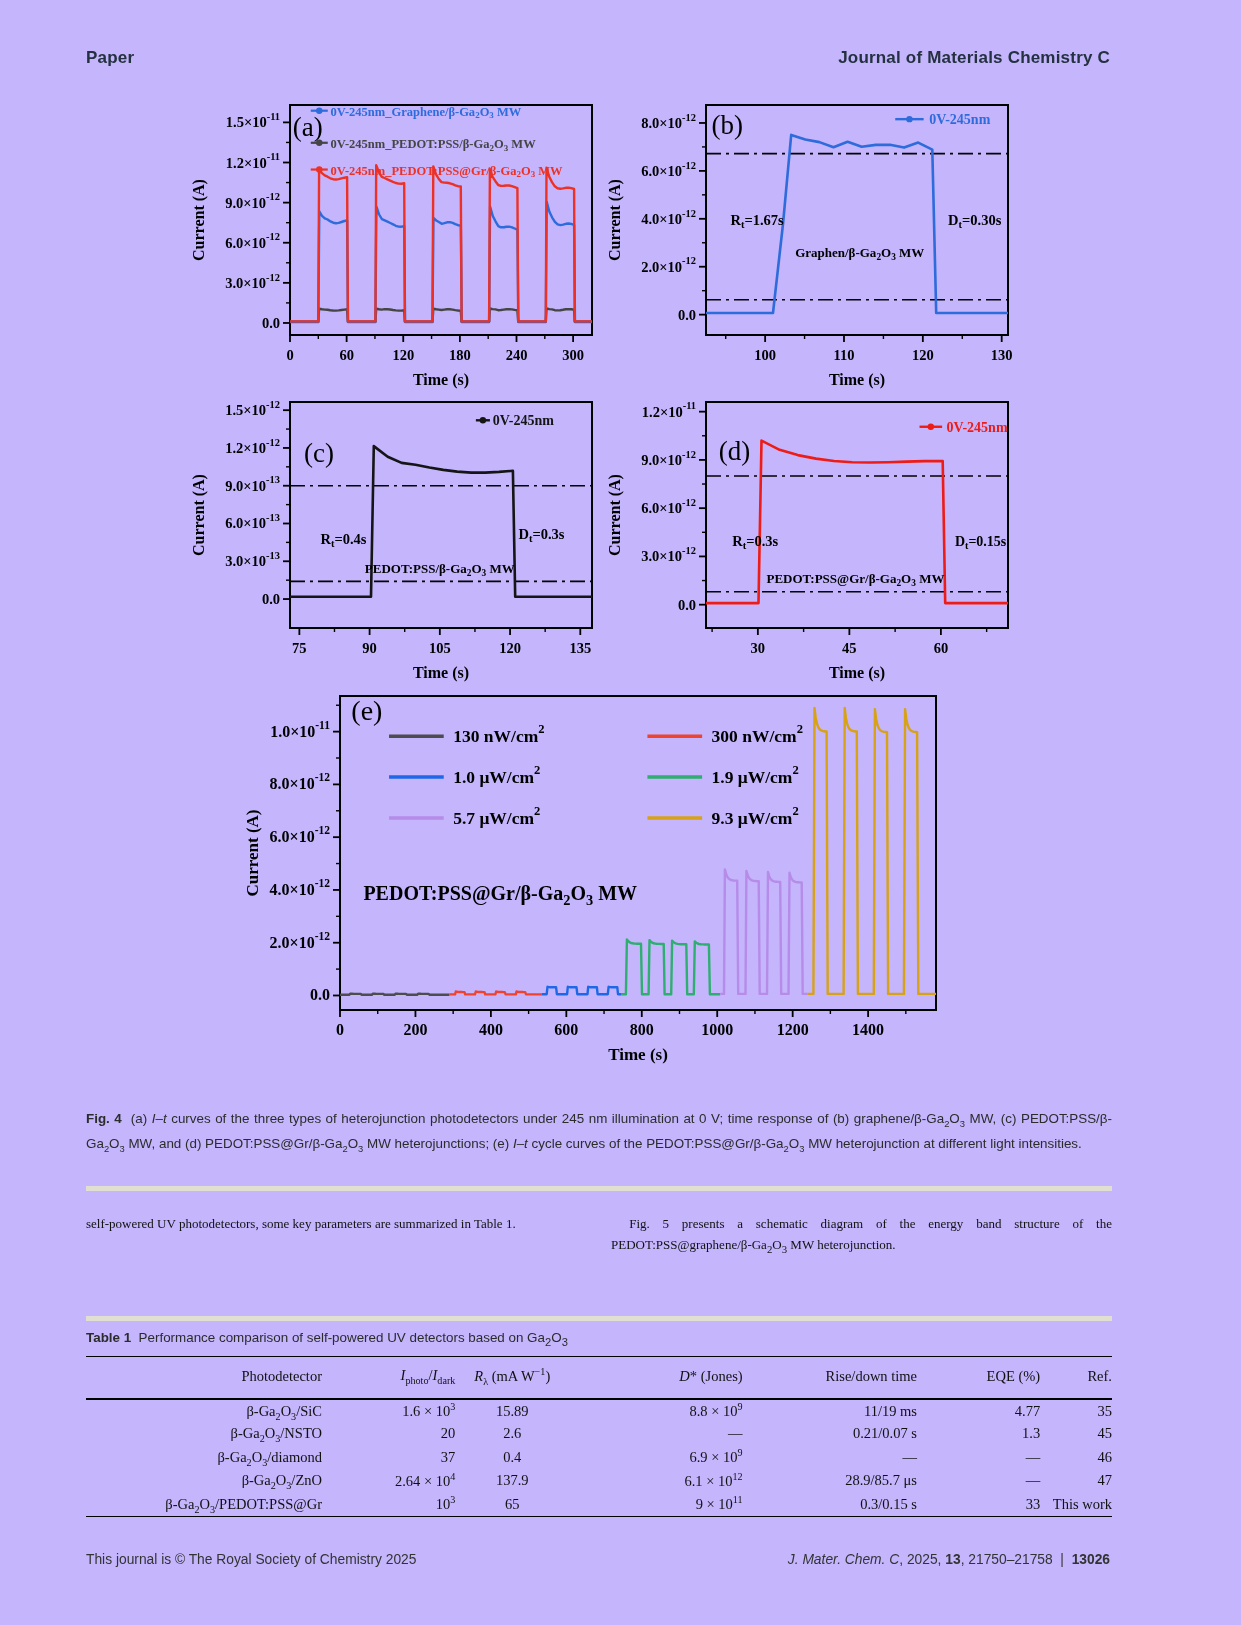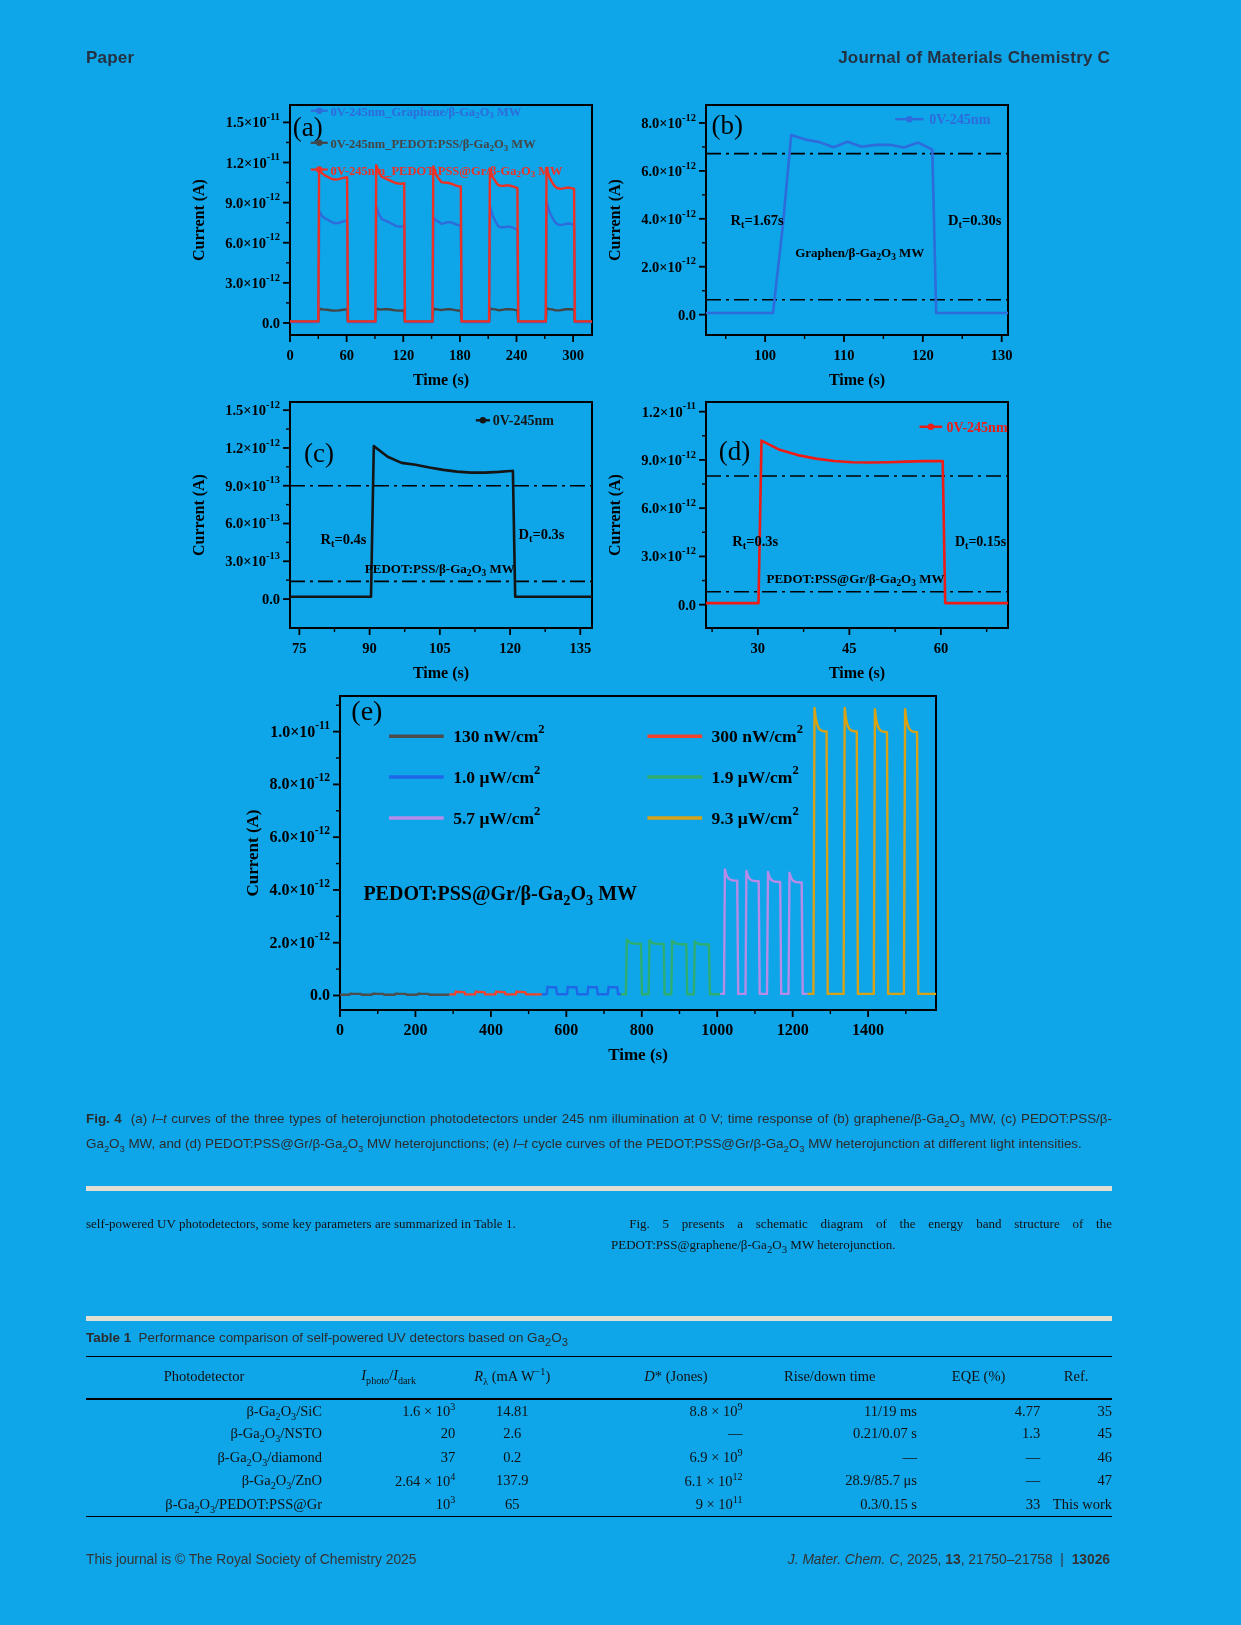--- a/index.html
+++ b/index.html
@@ -1,29 +1,29 @@
 <!DOCTYPE html>
 <html><head>
 <meta charset="utf-8">
 <style>
   html,body{margin:0;padding:0;background:#ffffff;}
-  .page{position:relative;width:1241px;height:1625px;background:#0ea5e9;font-family:"Liberation Sans",sans-serif;overflow:hidden;}
+  .page{position:relative;width:1241px;height:1625px;background:#c4b5fd;font-family:"Liberation Sans",sans-serif;overflow:hidden;}
   .hdr{position:absolute;top:48px;font-size:17px;font-weight:600;color:#243140;letter-spacing:.2px;}
   .hdr.left{left:86px;}
   .hdr.right{right:131px;}
   svg.panel{position:absolute;}
   .caption{position:absolute;left:86px;top:1108px;width:1026px;font-size:13.4px;line-height:1.7;color:#2c2c2c;text-align:justify;}
   .caption sub,.tbl sub{font-size:.7em;}
   .rule{position:absolute;left:86px;width:1026px;height:5px;background:#e1ded2;}
   .bodycol{position:absolute;top:1213px;width:501px;font-family:"Liberation Serif","DejaVu Serif",serif;font-size:13px;line-height:1.62;color:#121212;text-align:justify;}
   .bodycol.right{text-indent:1.4em;}
   .tablecap{position:absolute;left:86px;top:1330px;width:1026px;font-size:13.4px;color:#2c2c2c;}
   .tablewrap{position:absolute;left:86px;top:1356px;width:1026px;}
   table.tbl{width:100%;border-collapse:collapse;font-family:"Liberation Serif","DejaVu Serif",serif;font-size:14.5px;color:#111;border-top:1.6px solid #000;border-bottom:1.3px solid #000;}
-  table.tbl th{font-weight:normal;text-align:center;padding:9px 0 11px 0;border-bottom:2.4px solid #000;font-size:14.5px;}
+  table.tbl th{font-weight:normal;text-align:right;padding:9px 0 11px 0;border-bottom:2.4px solid #000;font-size:14.5px;}
   table.tbl td{padding:1.5px 0;vertical-align:baseline;text-align:right;}
   table.tbl th:nth-child(3),table.tbl td:nth-child(3){text-align:center;padding-right:40px;}
   table.tbl sup{font-size:.7em;}
   .footer{position:absolute;top:1552px;font-size:13.8px;color:#333;}
   .footer.left{left:86px;}
   .footer.right{right:131px;}
 </style>
 </head>
 <body>
 
@@ -336,39 +336,39 @@
             <th><i>D</i>* (Jones)</th>
             <th>Rise/down time</th>
             <th>EQE (%)</th>
             <th>Ref.</th>
           </tr>
         </thead>
       <tbody>
           <tr>
             <td>β-Ga<sub>2</sub>O<sub>3</sub>/SiC</td>
             <td>1.6 × 10<sup>3</sup></td>
-            <td>14.81</td>
+            <td>15.89</td>
             <td>8.8 × 10<sup>9</sup></td>
             <td>11/19 ms</td>
             <td>4.77</td>
             <td>35</td>
           </tr>
           <tr>
             <td>β-Ga<sub>2</sub>O<sub>3</sub>/NSTO</td>
             <td>20</td>
             <td>2.6</td>
             <td>—</td>
             <td>0.21/0.07 s</td>
             <td>1.3</td>
             <td>45</td>
           </tr>
           <tr>
             <td>β-Ga<sub>2</sub>O<sub>3</sub>/diamond</td>
             <td>37</td>
-            <td>0.2</td>
+            <td>0.4</td>
             <td>6.9 × 10<sup>9</sup></td>
             <td>—</td>
             <td>—</td>
             <td>46</td>
           </tr>
           <tr>
             <td>β-Ga<sub>2</sub>O<sub>3</sub>/ZnO</td>
             <td>2.64 × 10<sup>4</sup></td>
             <td>137.9</td>
             <td>6.1 × 10<sup>12</sup></td>

